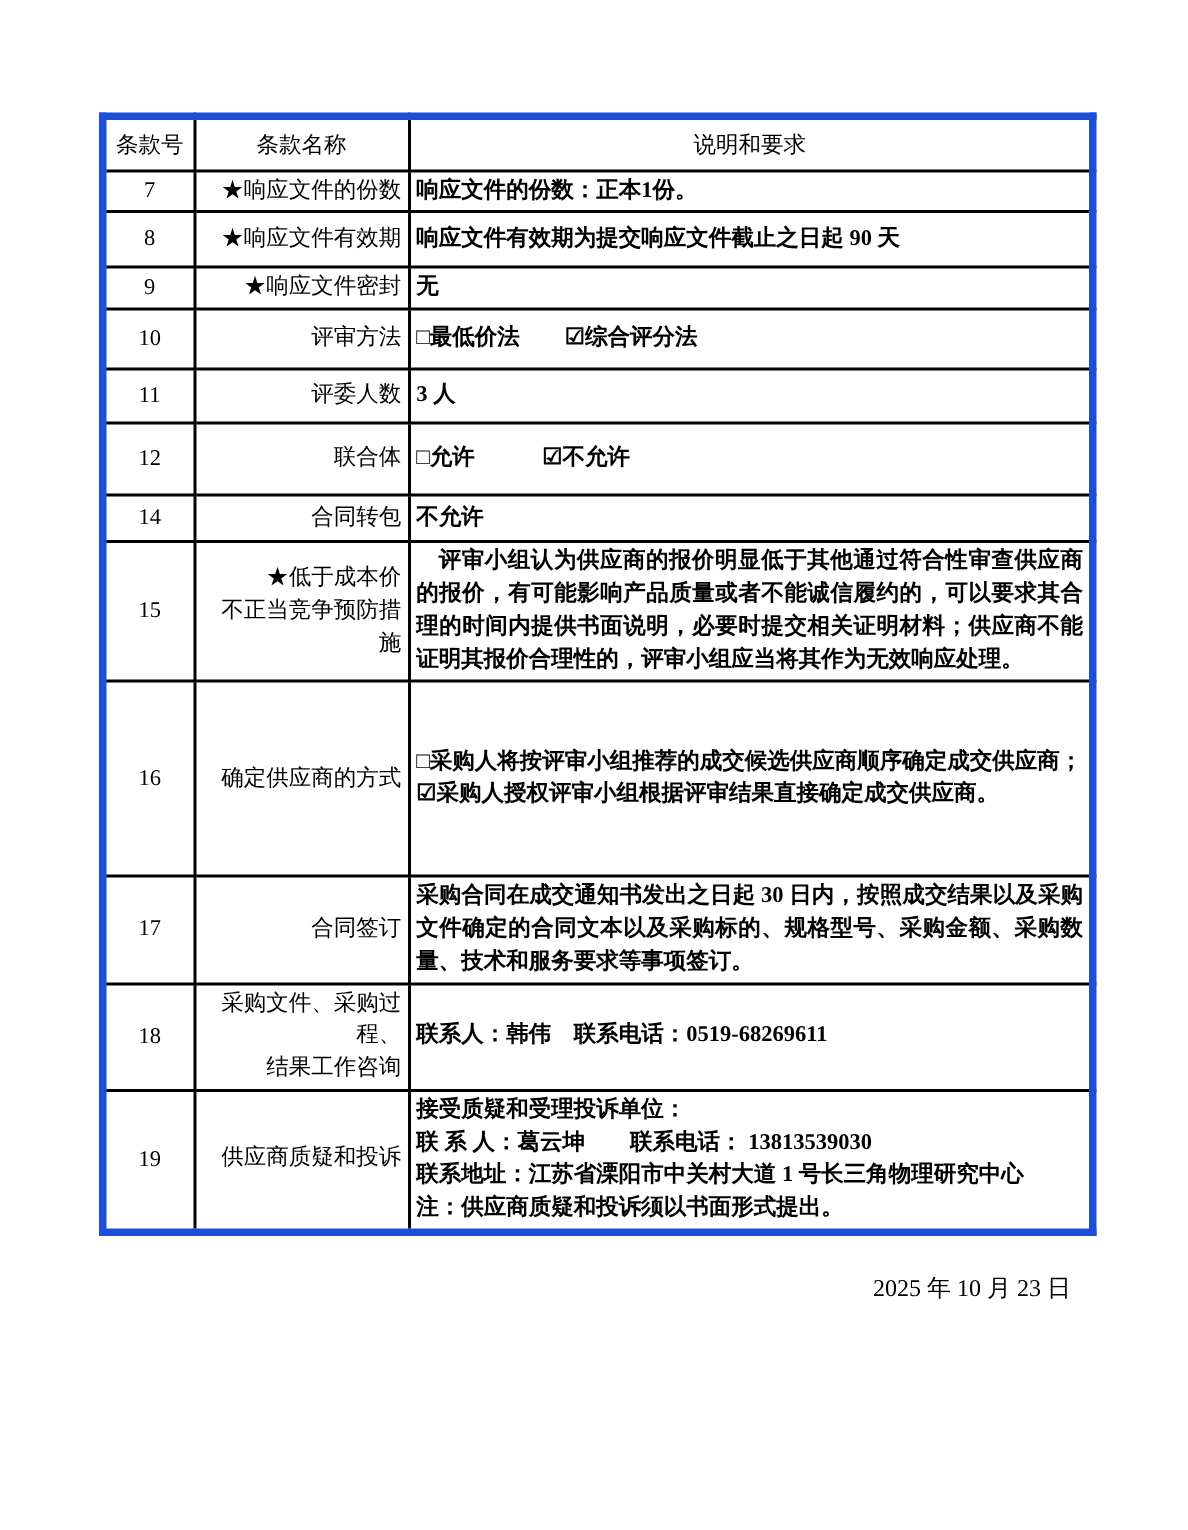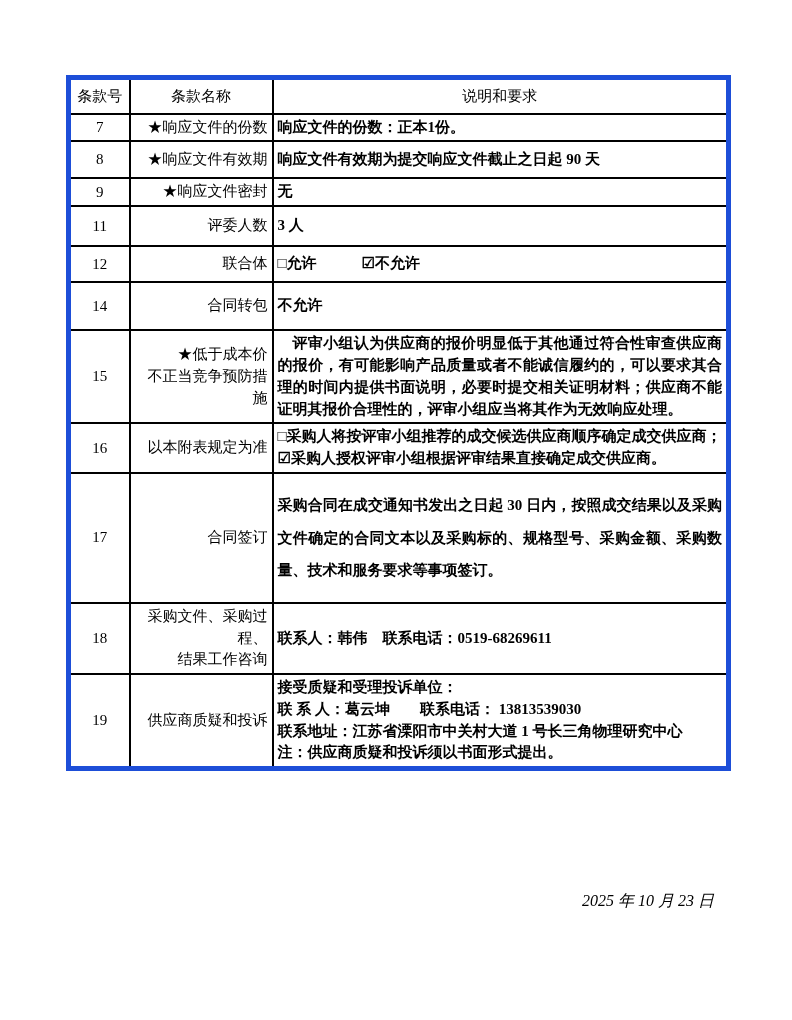--- a/index.html
+++ b/index.html
@@ -74,26 +74,25 @@
   tbody tr:nth-child(13) { height: 88px; }
   tbody tr:nth-child(14) { height: 23px; }
 
   
   tbody tr:nth-child(9) .para { line-height: 2.15; }
   
   tbody tr:nth-child(9) .name-line { line-height: 1.7; }
 
   .doc-date {
     position: absolute;
-    top: 891px;
+    top: 849px;
     right: 78px;
     font-size: 16px;
     text-align: center;
     white-space: pre;
-    font-style: italic;
   }
 </style>
 </head>
 <body>
 
 <div class="page">
   <table class="spec-table">
     <colgroup>
       <col style="width:61px">
       <col style="width:143px">
@@ -128,20 +127,29 @@
         <tr>
           <td class="cell-no">9</td>
           <td class="cell-name">
             <div class="name-line">★响应文件密封</div>
           </td>
           <td class="cell-desc">
             <div class="desc-line">无</div>
           </td>
         </tr>
         <tr>
+          <td class="cell-no">10</td>
+          <td class="cell-name">
+            <div class="name-line">评审方法</div>
+          </td>
+          <td class="cell-desc">
+            <div class="desc-line">□最低价法　　☑综合评分法</div>
+          </td>
+        </tr>
+        <tr>
           <td class="cell-no">11</td>
           <td class="cell-name">
             <div class="name-line">评委人数</div>
           </td>
           <td class="cell-desc">
             <div class="desc-line">3 人</div>
           </td>
         </tr>
         <tr>
           <td class="cell-no">12</td>
@@ -167,21 +175,21 @@
             <div class="name-line">★低于成本价</div>
             <div class="name-line">不正当竞争预防措施</div>
           </td>
           <td class="cell-desc">
             <div class="para indent">评审小组认为供应商的报价明显低于其他通过符合性审查供应商的报价，有可能影响产品质量或者不能诚信履约的，可以要求其合理的时间内提供书面说明，必要时提交相关证明材料；供应商不能证明其报价合理性的，评审小组应当将其作为无效响应处理。</div>
           </td>
         </tr>
         <tr>
           <td class="cell-no">16</td>
           <td class="cell-name">
-            <div class="name-line">以本附表规定为准</div>
+            <div class="name-line">确定供应商的方式</div>
           </td>
           <td class="cell-desc">
             <div class="desc-line">□采购人将按评审小组推荐的成交候选供应商顺序确定成交供应商；</div>
             <div class="desc-line">☑采购人授权评审小组根据评审结果直接确定成交供应商。</div>
           </td>
         </tr>
         <tr>
           <td class="cell-no">17</td>
           <td class="cell-name">
             <div class="name-line">合同签订</div>

